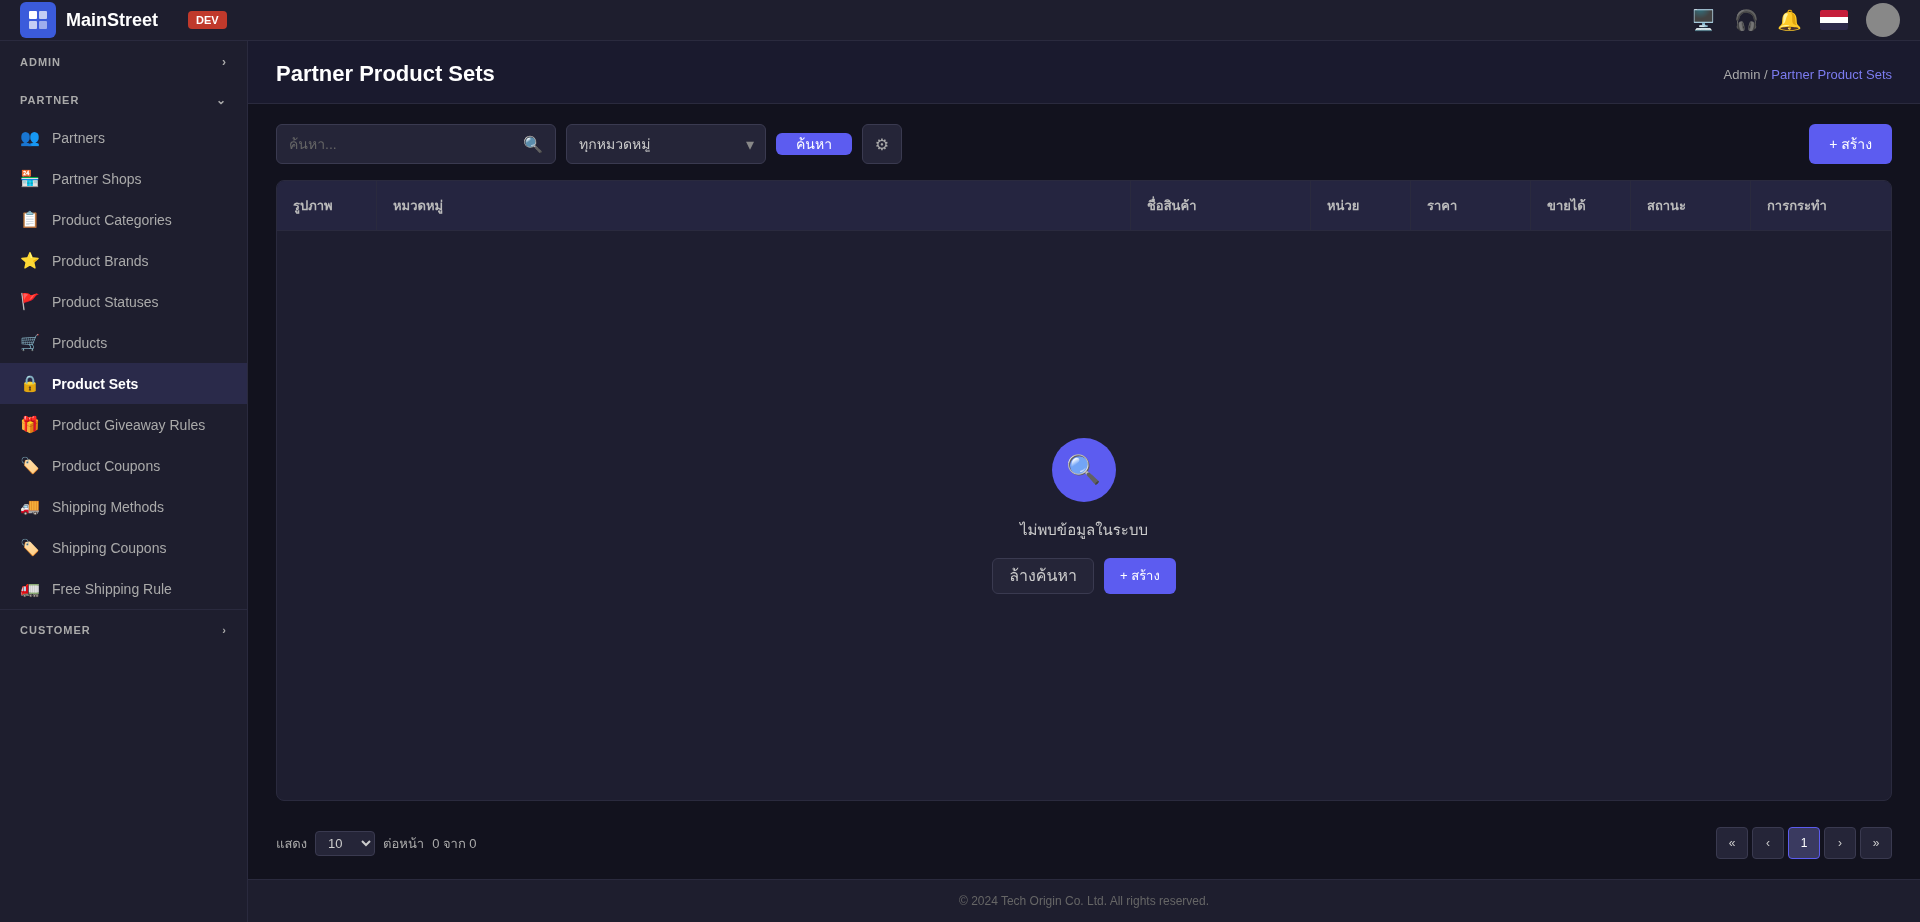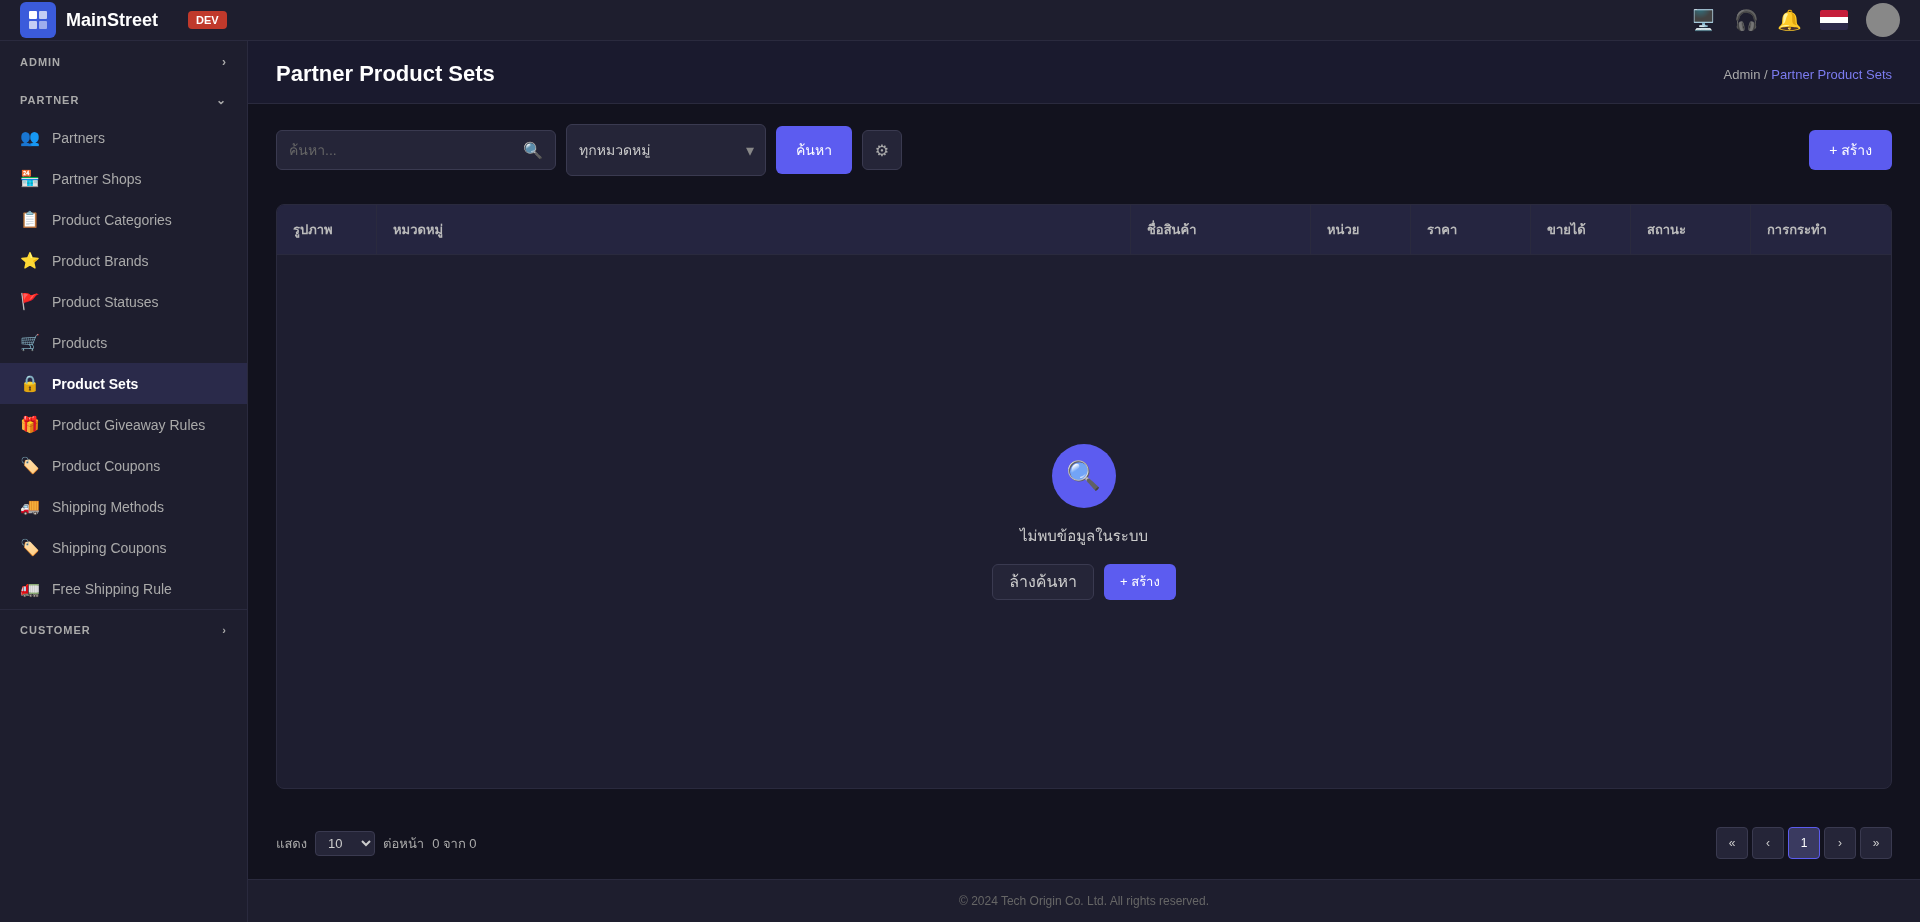--- a/index.html
+++ b/index.html
@@ -174,21 +174,21 @@
     }
     .breadcrumb-link {
       color: #7c7cf0;
     }
 
     .content-body {
       flex: 1;
       padding: 20px 28px;
       display: flex;
       flex-direction: column;
-      gap: 28px;
+      gap: 16px;
       overflow: hidden;
     }
 
     
     .filter-bar {
       display: flex;
       align-items: center;
       gap: 10px;
     }
     .search-box {
@@ -213,21 +213,21 @@
     .search-icon { color: #666; font-size: 16px; }
     .select-wrapper {
       position: relative;
       min-width: 200px;
     }
     .select-wrapper select {
       width: 100%;
       background: #252538;
       border: 1px solid #3a3a50;
       border-radius: 6px;
-      height: 52px;
+      height: 40px;
       padding: 0 36px 0 12px;
       color: #ccc;
       font-size: 14px;
       appearance: none;
       cursor: pointer;
       outline: none;
     }
     .select-wrapper::after {
       content: '▾';
       position: absolute;
@@ -236,21 +236,21 @@
       transform: translateY(-50%);
       color: #888;
       pointer-events: none;
     }
 
     .btn-search {
       background: #5c5cf0;
       color: white;
       border: none;
       border-radius: 6px;
-      height: 48px;
+      height: 22px;
       padding: 0 20px;
       font-size: 14px;
       cursor: pointer;
       display: flex;
       align-items: center;
       gap: 6px;
     }
 
     .btn-gear {
       background: #252538;

